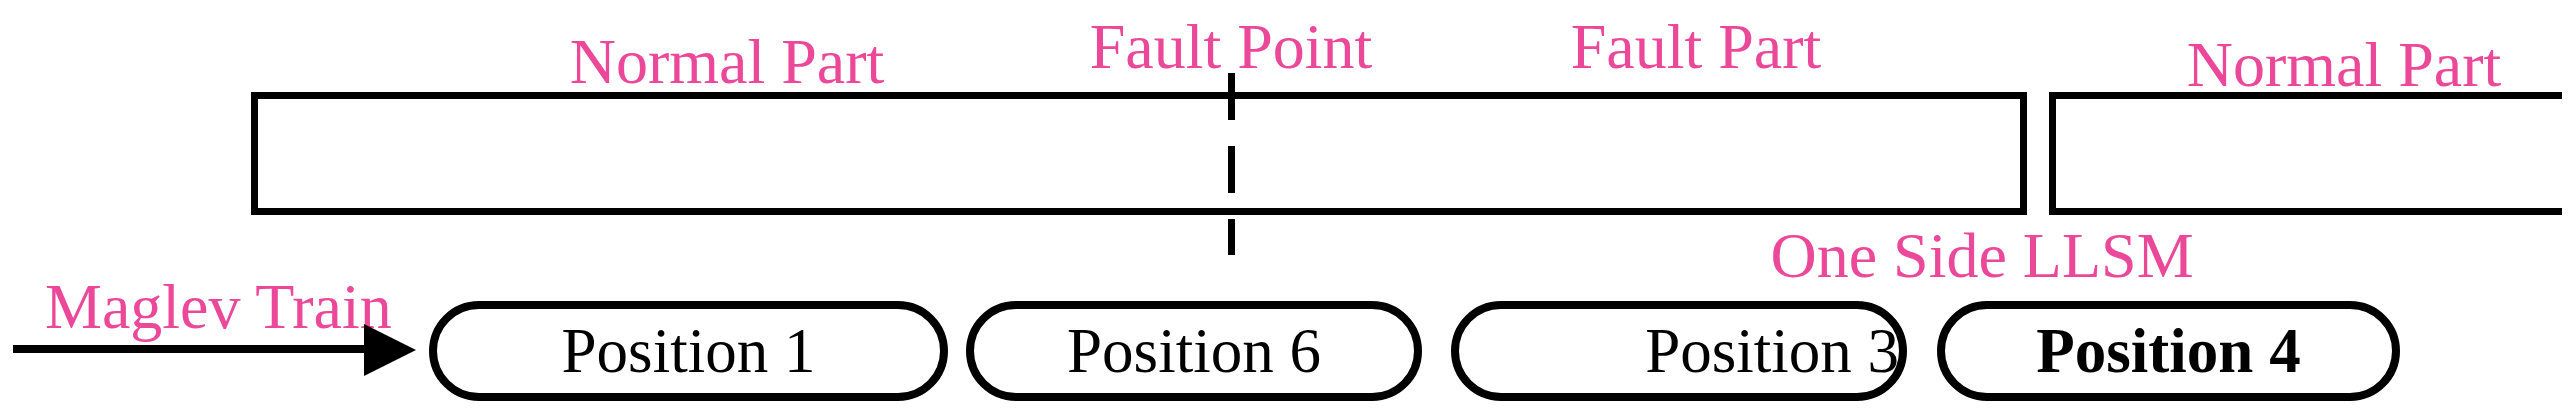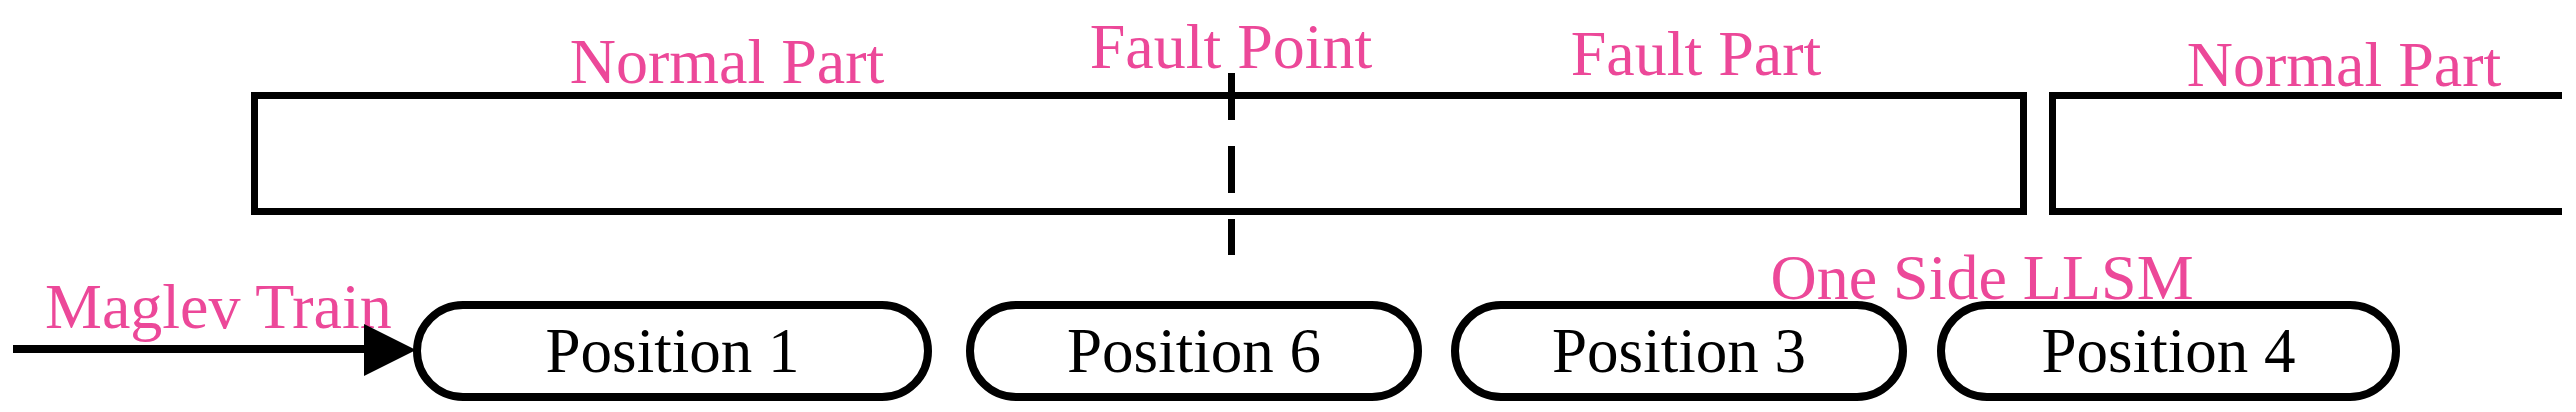--- a/index.html
+++ b/index.html
@@ -66,45 +66,45 @@
     border: 8px solid #000000;
     border-radius: 54px;
     background: #ffffff;
     display: flex;
     align-items: center;
     justify-content: center;
     font-size: 63px;
     line-height: 1;
     white-space: nowrap;
   }
-  #pill-1 { left: 413px;  width: 519px; text-align: center; }
+  #pill-1 { left: 429px;  width: 519px; text-align: center; }
   #pill-2 { left: 966px; width: 456px; }
-  #pill-3 { left: 1451px; width: 456px; }
-  #pill-4 { left: 1937px; width: 463px; }
+  #pill-3 { left: 1451px; width: 456px; justify-content: flex-end; }
+  #pill-4 { left: 1937px; width: 463px; font-weight: bold; }
 </style>
 </head>
 <body>
 
 <div id="figure">
 
   <div class="label centered" style="left: 727px; top: 29.5px;">Normal Part</div>
 
   <div class="label centered" style="left: 1231px; top: 15px;">Fault Point</div>
 
-  <div class="label centered" style="left: 1696px; top: 22px;">Fault Part</div>
+  <div class="label centered" style="left: 1696px; top: 15px;">Fault Part</div>
 
   <div class="label centered" style="left: 2344px; top: 33px;">Normal Part</div>
 
   <div class="track" id="track-main"></div>
 
   <div class="track" id="track-right"></div>
 
   <div id="fault-line"></div>
 
-  <div class="label centered" style="left: 1982px; top: 224px; margin-top: 22px;">One Side LLSM</div>
+  <div class="label centered" style="left: 1982px; top: 224px;">One Side LLSM</div>
 
   <div class="label" style="left: 45px; top: 275px; text-align: center;">Maglev Train</div>
 
   <div id="arrow-line"></div>
 
   <div id="arrow-head"></div>
 
   <div class="pill" id="pill-1">
     <span>Position 1</span>
   </div>

